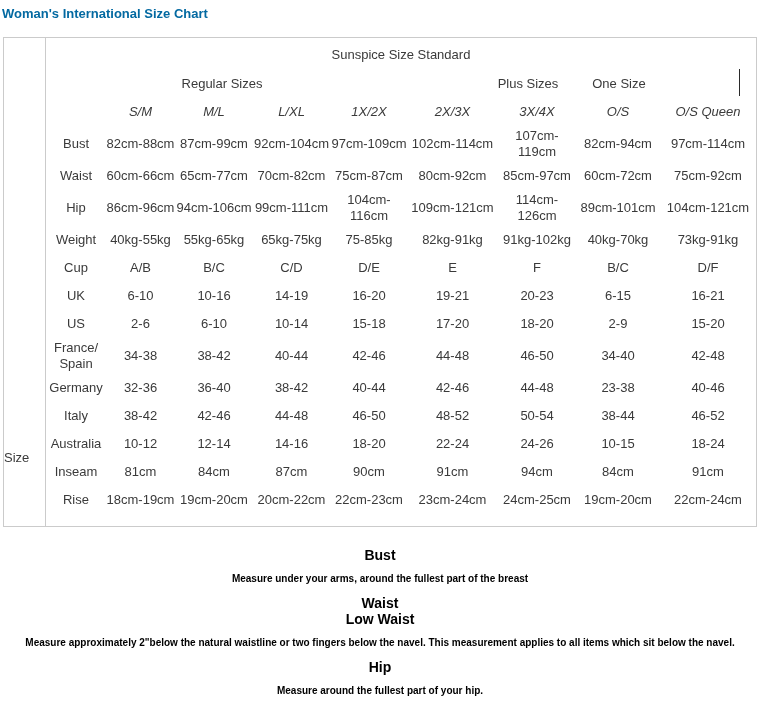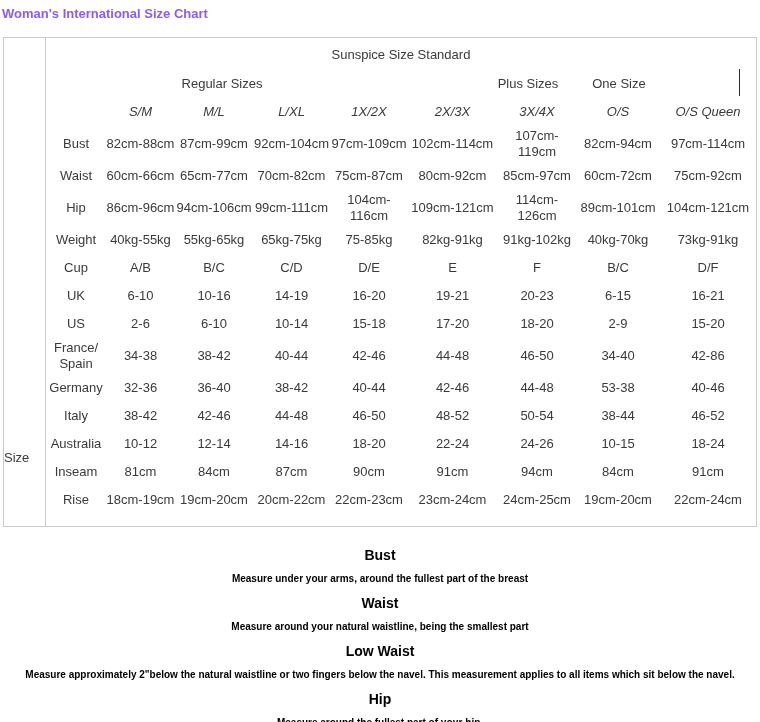--- a/index.html
+++ b/index.html
@@ -1,19 +1,19 @@
 <!DOCTYPE html>
 <html><head>
 <meta charset="utf-8">
 <style>
   html,body{margin:0;padding:0;background:#ffffff;}
   body{width:760px;height:722px;font-family:"Liberation Sans","DejaVu Sans",sans-serif;color:#3a3a3a;}
   .page{position:relative;width:760px;height:722px;overflow:hidden;}
 
-  .page-title{margin:0;padding:6px 0 0 2px;font-size:13px;font-weight:bold;color:#8b5cf6;}
+  .page-title{margin:0;padding:6px 0 0 2px;font-size:13px;font-weight:bold;color:#0369a1;}
 
   
   .chart{position:relative;margin-left:3px;margin-top:16px;width:754px;
          border:1px solid #cbcbcb;box-sizing:border-box;font-size:13px;}
   .side-col{position:absolute;left:0;top:0;bottom:0;width:41px;border-right:1px solid #cbcbcb;}
   .side-col span{position:absolute;top:412px;left:0;width:100%;}
 
   .data-area{margin-left:42px;padding-bottom:12px;}
   .std-title{height:32px;line-height:34px;text-align:center;}
   .group-row{position:relative;height:28px;}
@@ -148,31 +148,31 @@
           <div class="trow">
             <div class="cell label">France/
 Spain</div>
             <div class="cell">34-38</div>
             <div class="cell">38-42</div>
             <div class="cell">40-44</div>
             <div class="cell">42-46</div>
             <div class="cell">44-48</div>
             <div class="cell">46-50</div>
             <div class="cell">34-40</div>
-            <div class="cell">42-86</div>
+            <div class="cell">42-48</div>
           </div>
           <div class="trow">
             <div class="cell label">Germany</div>
             <div class="cell">32-36</div>
             <div class="cell">36-40</div>
             <div class="cell">38-42</div>
             <div class="cell">40-44</div>
             <div class="cell">42-46</div>
             <div class="cell">44-48</div>
-            <div class="cell">53-38</div>
+            <div class="cell">23-38</div>
             <div class="cell">40-46</div>
           </div>
           <div class="trow">
             <div class="cell label">Italy</div>
             <div class="cell">38-42</div>
             <div class="cell">42-46</div>
             <div class="cell">44-48</div>
             <div class="cell">46-50</div>
             <div class="cell">48-52</div>
             <div class="cell">50-54</div>
@@ -213,20 +213,19 @@
             <div class="cell">22cm-24cm</div>
           </div>
         </div>
     </div>
   </div>
 
   <div class="notes" id="notes">
       <div class="note-heading">Bust</div>
       <div class="note-text">Measure under your arms, around the fullest part of the breast</div>
       <div class="note-heading">Waist</div>
-      <div class="note-text">Measure around your natural waistline, being the smallest part</div>
       <div class="note-heading">Low Waist</div>
       <div class="note-text">Measure approximately 2"below the natural waistline or two fingers below the navel. This measurement applies to all items which sit below the navel.</div>
       <div class="note-heading">Hip</div>
       <div class="note-text">Measure around the fullest part of your hip.</div>
     </div>
 
 </div>
 
 </body></html>

